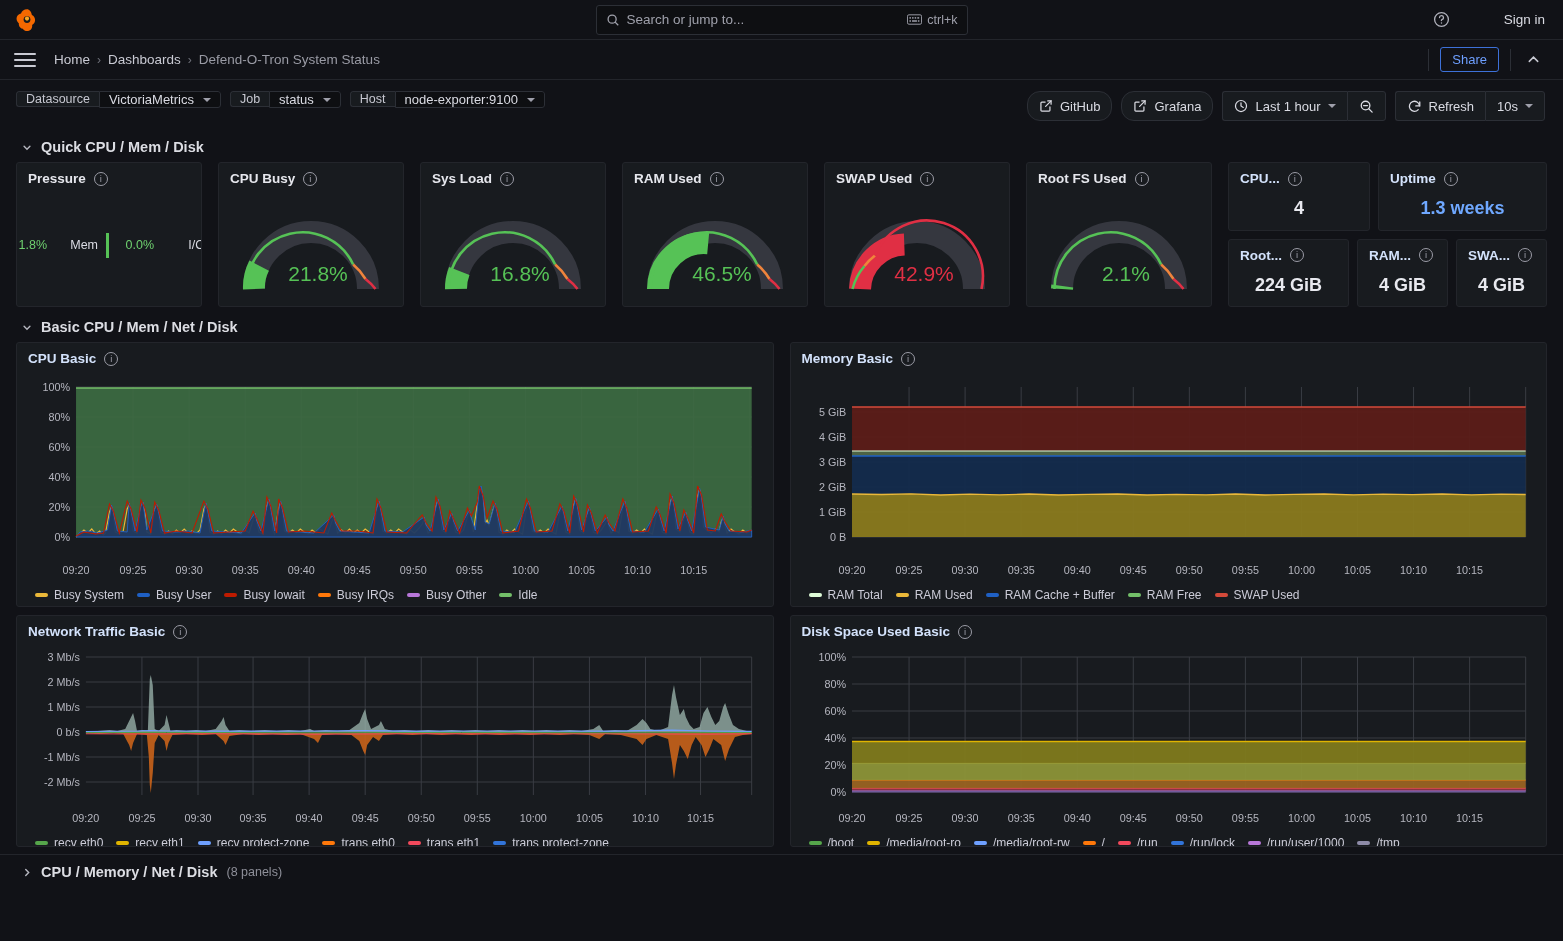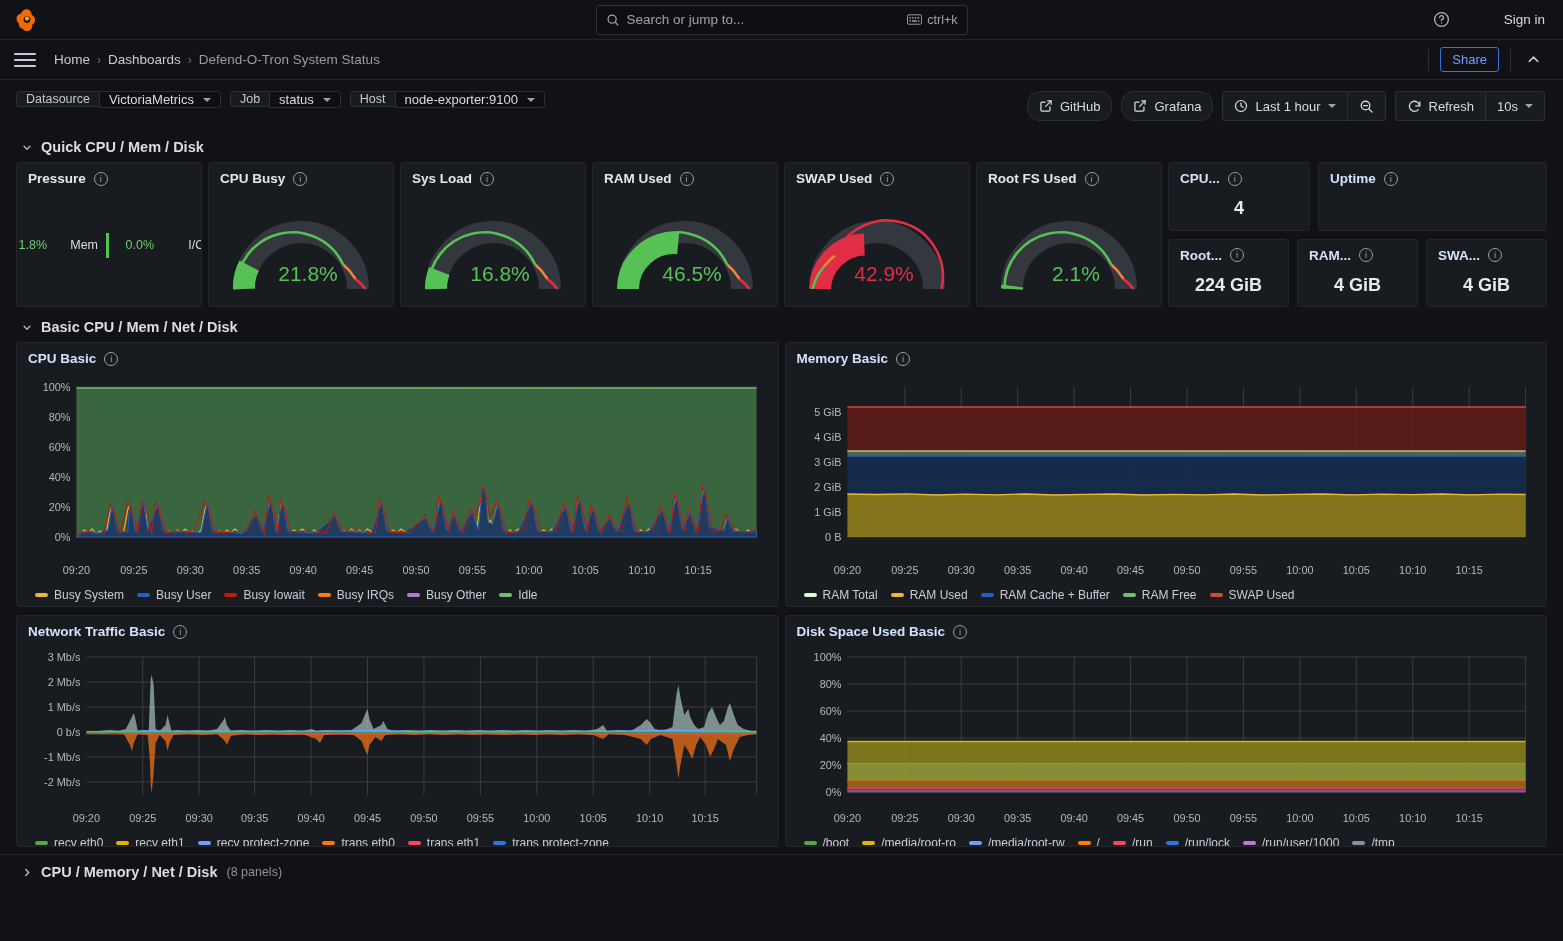--- a/index.html
+++ b/index.html
@@ -78,21 +78,21 @@
   .tgroup > * { border-radius: 0; border-right: none; }
   .tgroup > *:first-child { border-radius: 3px 0 0 3px; }
   .tgroup > *:last-child { border-radius: 0 3px 3px 0; border-right: 1px solid #2c2f36; }
 
   
   .rowhead { display: flex; align-items: center; gap: 9px; padding: 7px 0 7px 22px; cursor: pointer; }
   .rowhead .rtitle { font-size: 14.5px; font-weight: bold; color: #dcdde3; }
   .rowhead .rcount { font-size: 12.5px; color: #8e8f99; }
   .rchev { color:#b5b6bf; font-size: 11px; width: 10px; display:flex; justify-content:center; }
 
-  .panelrow { display: flex; gap: 6px; padding: 0 16px; align-items: stretch; }
+  .panelrow { display: flex; gap: 16px; padding: 0 16px; align-items: stretch; }
 
   .panel {
     background: #181b1f; border: 1px solid #23252b; border-radius: 3px;
     display: flex; flex-direction: column; overflow: hidden;
   }
   .ptitle {
     display: flex; align-items: center; gap: 8px;
     padding: 8px 10px 2px 11px;
     font-size: 13.5px; font-weight: bold; color: #d3e2fb;
   }
@@ -413,20 +413,23 @@
           <span class="info-i">i</span>
         </div>
         <div class="stat-body">
           <span class="stat-val">4</span>
         </div>
       </div>
       <div class="panel" style="flex:1;">
         <div class="ptitle">
           <span>Uptime</span>
           <span class="info-i">i</span>
+        </div>
+        <div class="stat-body">
+          <span class="stat-val blue">1.3 weeks</span>
         </div>
       </div>
     </div>
     <div style="display:flex; gap:8px; flex:1;">
       <div class="panel" style="width:121px;">
         <div class="ptitle">
           <span>Root...</span>
           <span class="info-i">i</span>
         </div>
         <div class="stat-body">

